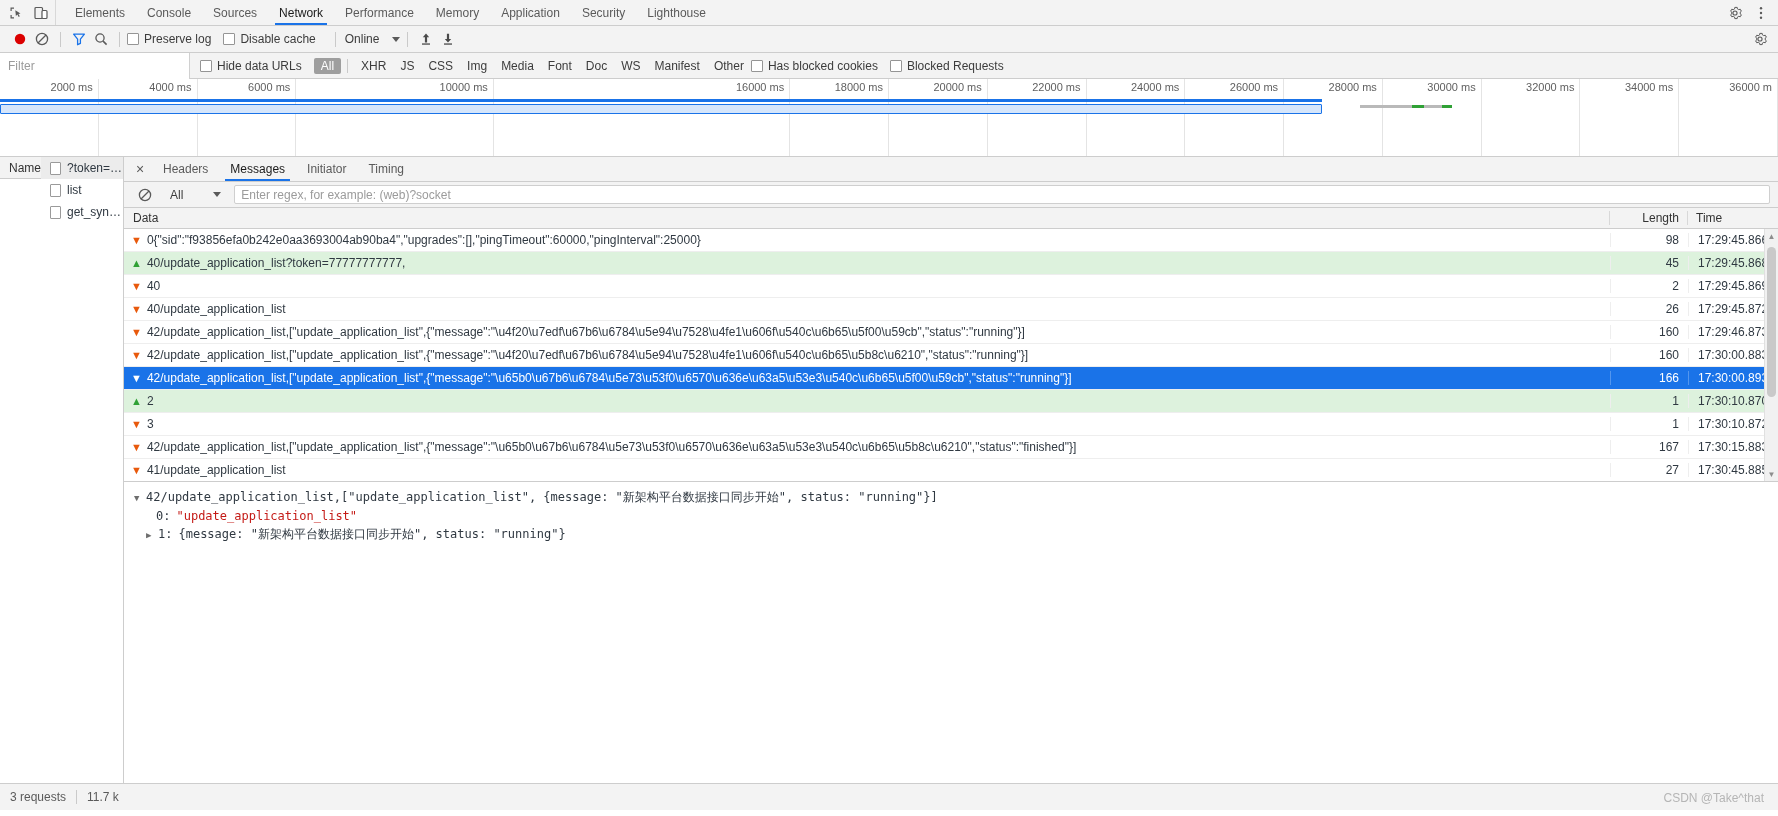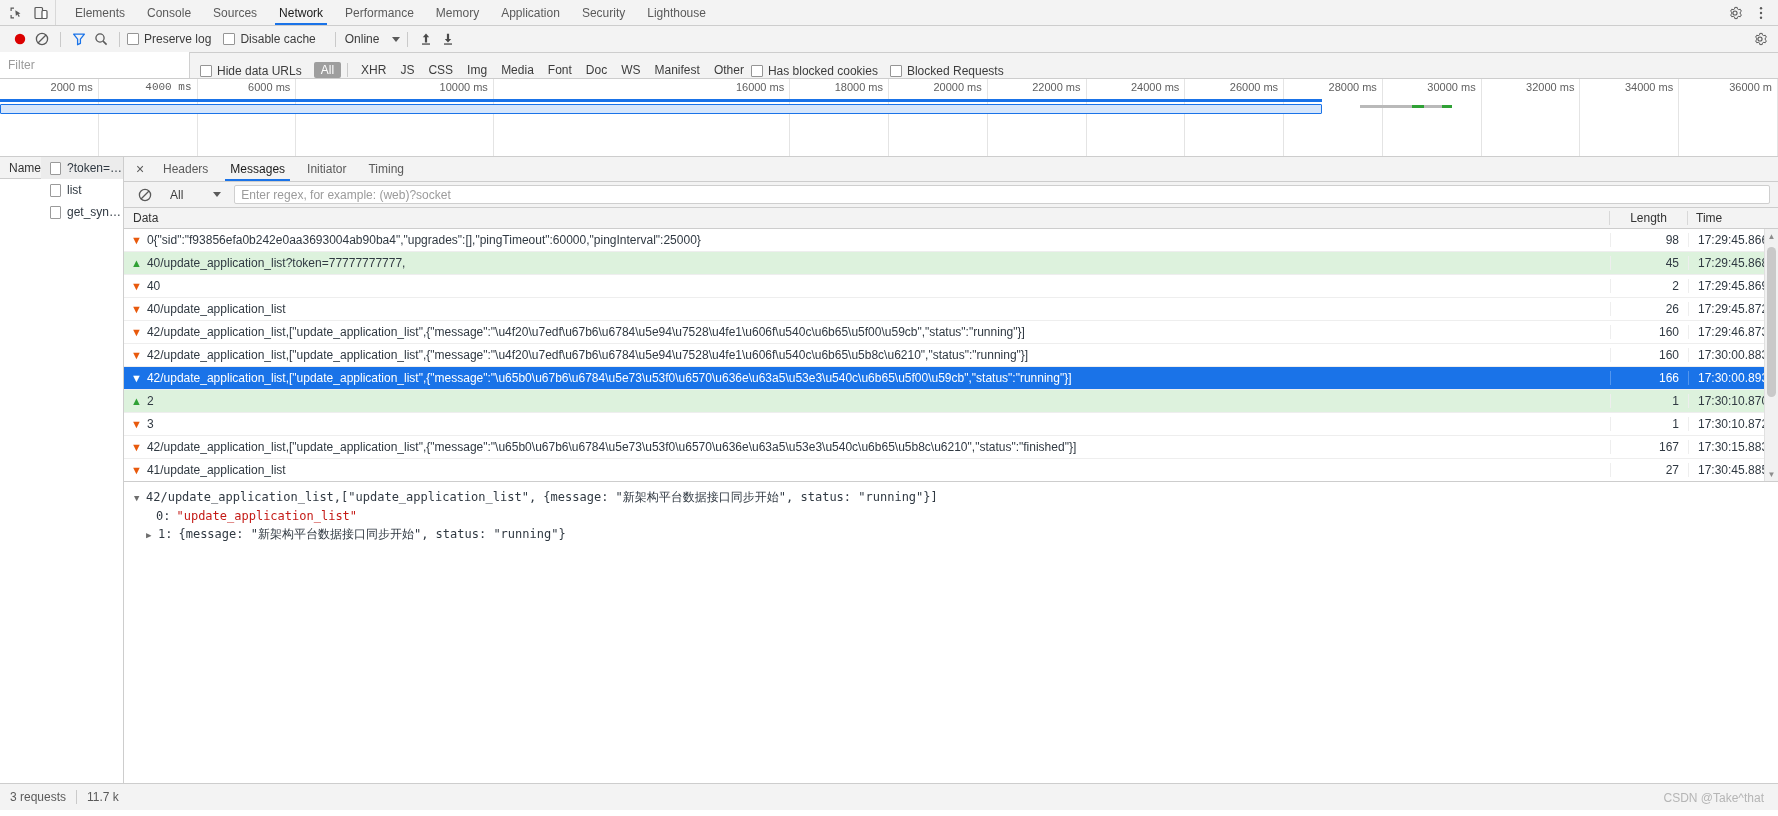--- a/index.html
+++ b/index.html
@@ -86,21 +86,21 @@
     border-right: 4px solid transparent;
     border-top: 5px solid #5a5a5a;
   }
   .tb-right { margin-left: auto; padding-right: 4px; display:flex; align-items:center;}
 
   
   .filter-row {
     height: 26px;
     background: #f3f3f3;
     border-bottom: 1px solid #cdcdcd;
-    display: flex; align-items: flex-end;
+    display: flex; align-items: center;
     padding: 0 6px 0 0;
   }
   .filter-input {
     width: 190px; height: 26px;
     border: none;
     border-right: 1px solid #d0d0d0;
     background: #fff;
     padding: 0 8px;
     font-size: 12px;
     font-family: "Liberation Sans", sans-serif;
@@ -239,21 +239,21 @@
 
   
   .tbl-head {
     height: 21px;
     background: #f3f3f3;
     border-bottom: 1px solid #cdcdcd;
     display: flex; align-items: center;
     font-size: 12px; color: #333;
   }
   .th-data { flex: 1; padding-left: 9px; min-width: 0; border-right: 1px solid #d8d8d8; }
-  .th-len  { width: 78px; flex:none; padding-right: 8px; text-align: center; padding-left: 8px; border-right: 1px solid #d8d8d8;}
+  .th-len  { width: 78px; flex:none; padding-right: 8px; text-align: right; padding-left: 8px; border-right: 1px solid #d8d8d8;}
   .th-time { width: 90px; flex:none; padding-left: 8px; }
 
   .msg-body {
     height: 253px;
     overflow: hidden;
     position: relative;
     border-bottom: 1px solid #cdcdcd;
   }
   .msg-scroll { position: relative; }
   .mrow {
@@ -493,21 +493,21 @@
     <span class="cb"></span>
     <span class="cb-label">Blocked Requests</span>
   </label>
 </div>
 
 <div class="overview">
   <div class="ruler" id="ruler">
       <div class="tick" style="left: 0px; width: 98.7778px;">
         <span>2000 ms</span>
       </div>
-      <div class="tick" style="left: 98.7778px; width: 98.7778px; font-family: Liberation Mono, monospace;">
+      <div class="tick" style="left: 98.7778px; width: 98.7778px;">
         <span>4000 ms</span>
       </div>
       <div class="tick" style="left: 197.556px; width: 98.7778px;">
         <span>6000 ms</span>
       </div>
       <div class="tick" style="left: 395.111px; width: 98.7778px;">
         <span>10000 ms</span>
       </div>
       <div class="tick" style="left: 691.444px; width: 98.7778px;">
         <span>16000 ms</span>

